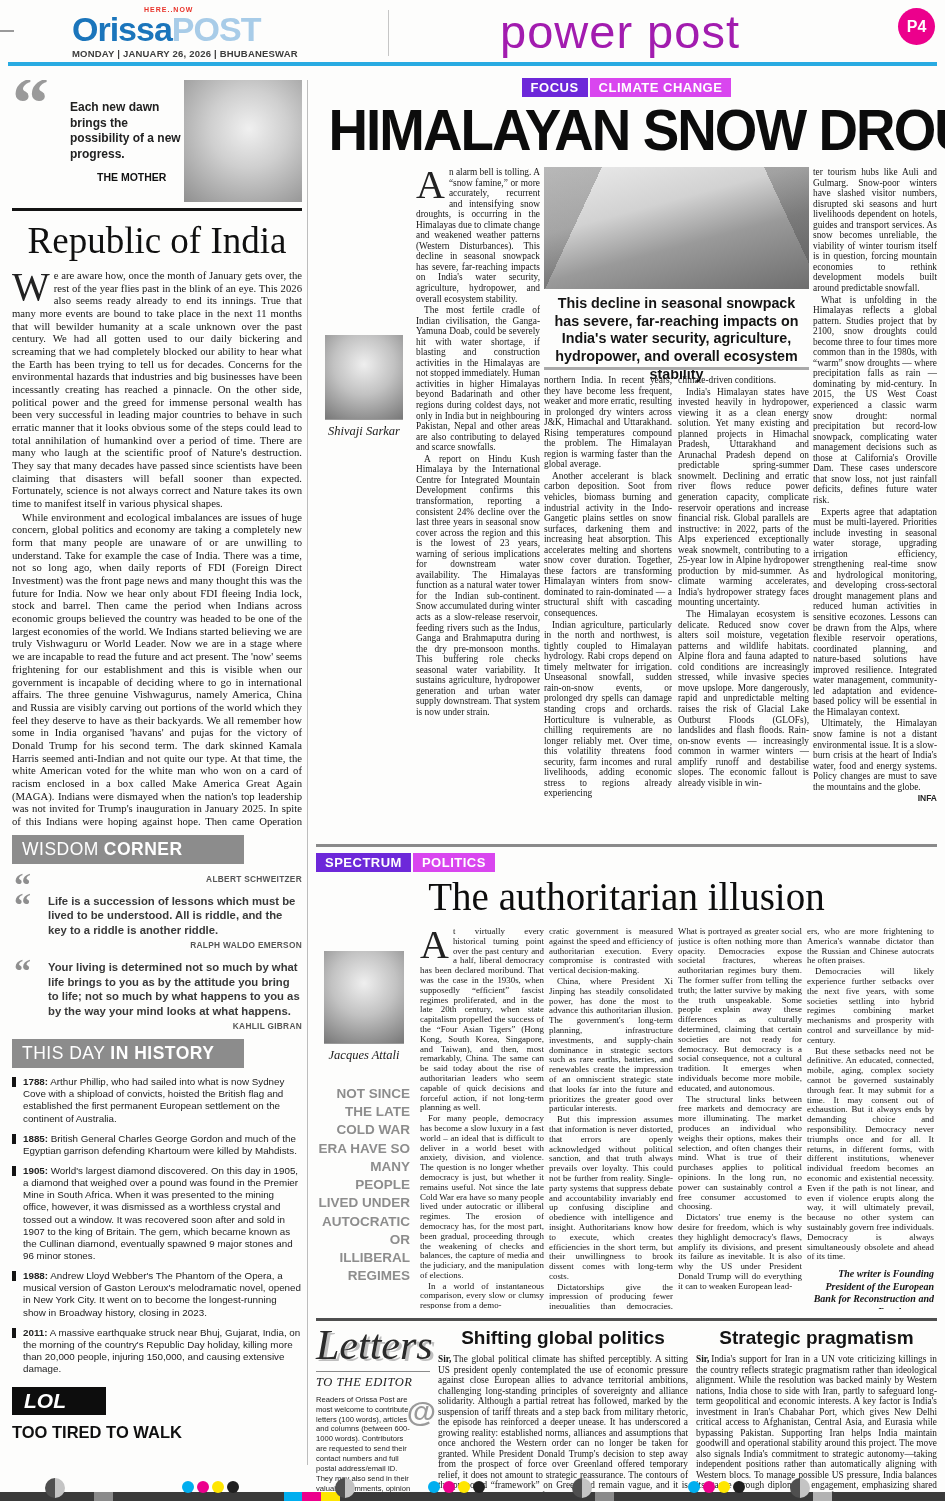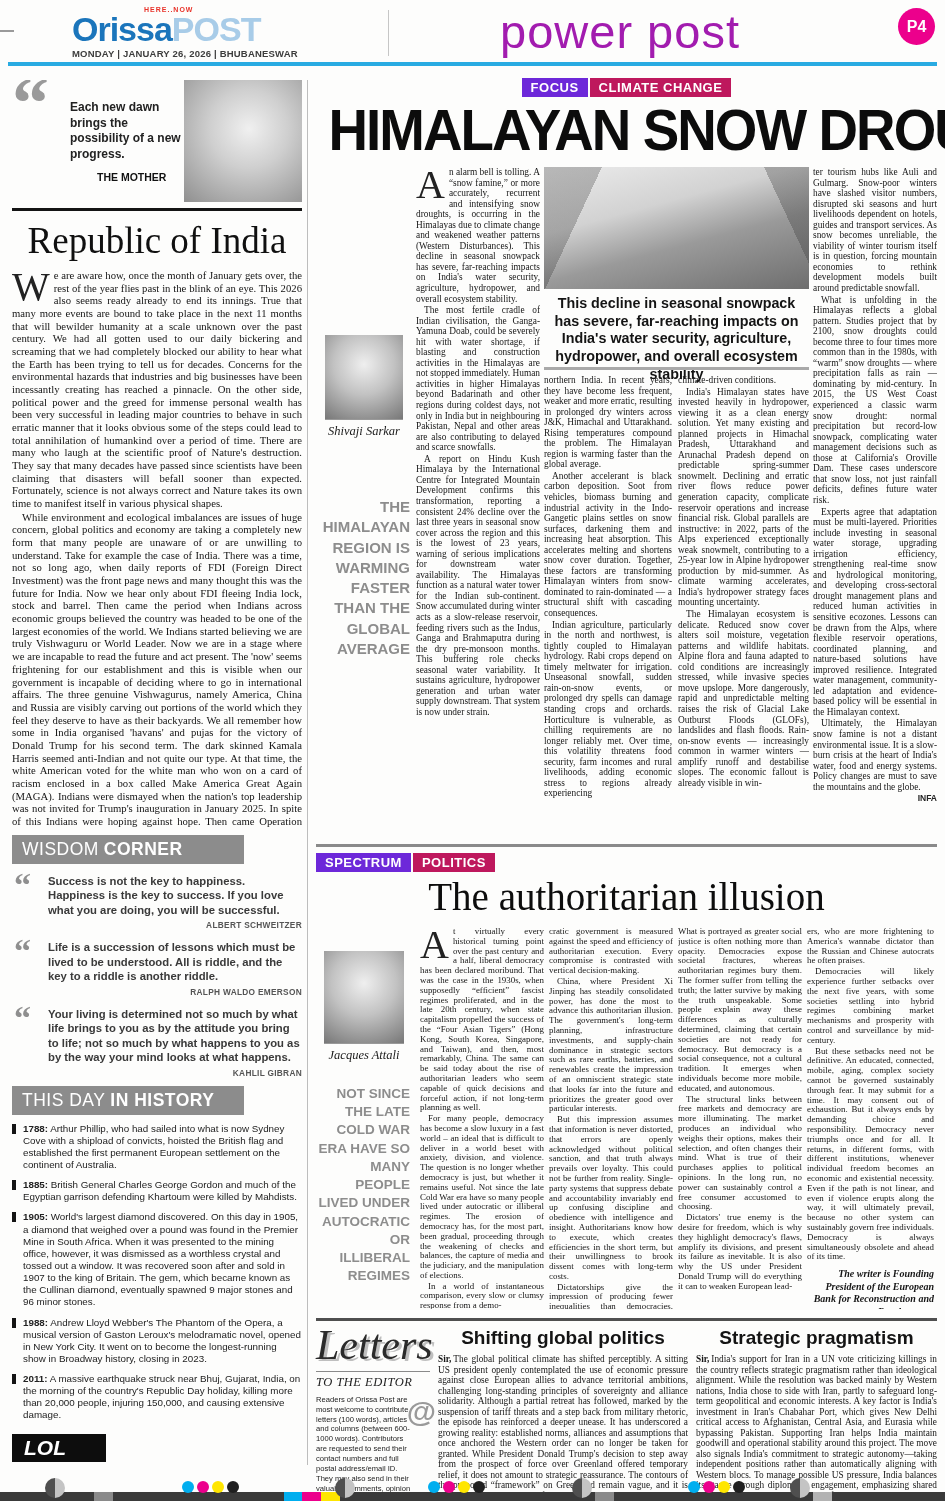--- a/index.html
+++ b/index.html
@@ -53,21 +53,21 @@
   .hist-year{font-weight:bold;}
   .lol-bar{width:70px;background:#0d0d0d;color:#fff;font-weight:bold;font-style:italic;
            font-size:21px;padding:2px 12px;margin-top:12px;}
   .joke-title{font-size:16.5px;font-weight:bold;color:#101010;margin:8px 0 4px;}
 
   
   .right-region{position:absolute;left:316px;top:78px;width:621px;}
   .tags-center{text-align:center;}
   .tag{display:inline-block;color:#fff;font-weight:bold;font-size:13px;padding:2px 9px;letter-spacing:.5px;}
   .tag-gray{background:#6d28d9;}
-  .tag-black{background:#be185d;margin-left:2px;}
+  .tag-black{background:#d946ef;margin-left:2px;}
   .focus-headline{font-size:57px;font-weight:900;letter-spacing:-2px;text-align:center;color:#0c0c0c;
                   line-height:1;margin-top:5px;transform:scaleX(.96);transform-origin:center;white-space:nowrap;}
   .article1{position:relative;height:668px;margin-top:8px;}
   .rail{position:absolute;left:0;width:96px;}
   .portrait{margin:0 auto;background:radial-gradient(circle at 50% 35%, #efefef 0%, #c2c2c2 45%, #777 100%);
             border-bottom:1px solid #999;}
   .p1{width:78px;height:84px;}
   .p2{width:80px;height:92px;}
   .byline-name{font-family:"Liberation Serif",serif;font-style:italic;font-size:12.5px;text-align:center;
                margin-top:4px;color:#1a1a1a;}
@@ -152,21 +152,20 @@
     <div class="edit-title">Republic of India</div>
     <div class="edit-body">
       <p><span class="dropcap">W</span><span>e are aware how, once the month of January gets over, the rest of the year flies past in the blink of an eye. This 2026 also seems ready already to end its innings. True that many more events are bound to take place in the next 11 months that will bewilder humanity at a scale unknown over the past century. We had all gotten used to our daily bickering and screaming that we had completely blocked our ability to hear what the Earth has been trying to tell us for decades. Concerns for the environmental hazards that industries and big businesses have been incessantly creating has reached a pinnacle. On the other side, political power and the greed for immense personal wealth has been very successful in leading major countries to behave in such erratic manner that it looks obvious some of the steps could lead to total annihilation of humankind over a period of time. There are many who laugh at the scientific proof of Nature's destruction. They say that many decades have passed since scientists have been claiming that disasters will befall sooner than expected. Fortunately, science is not always correct and Nature takes its own time to manifest itself in various physical shapes.</span></p>
       <p class="indent">While environment and ecological imbalances are issues of huge concern, global politics and economy are taking a completely new form that many people are unaware of or are unwilling to understand. Take for example the case of India. There was a time, not so long ago, when daily reports of FDI (Foreign Direct Investment) was the front page news and many thought this was the future for India. Now we hear only about FDI fleeing India lock, stock and barrel. Then came the period when Indians across economic groups believed the country was headed to be one of the largest economies of the world. We Indians started believing we are truly Vishwaguru or World Leader. Now we are in a stage where we are incapable to read the future and act present. The 'now' seems frightening for our establishment and this is visible when our government is incapable of deciding where to go in international affairs. The three genuine Vishwagurus, namely America, China and Russia are visibly carving out portions of the world which they feel they deserve to have as their backyards. We all remember how some in India organised 'havans' and pujas for the victory of Donald Trump for his second term. The dark skinned Kamala Harris seemed anti-Indian and not quite our type. At that time, the white American voted for the white man who won on a card of racism enclosed in a box called Make America Great Again (MAGA). Indians were dismayed when the nation's top leadership was not invited for Trump's inauguration in January 2025. In spite of this Indians were hoping against hope. Then came Operation Sindoor and the ensuing fiasco. Trump claimed to have ended that skirmish over and over again. He was desperate for both India and Pakistan to accept his role. Initially Pakistan kept quiet but later Mian Muhammad Shehbaz Sharif accepted Trump's claim while India kept on refuting POTUS's claims and is now seemingly dumbstruck. Foreign relations create the guidelines for foreign policy. India was at a stage where everyone wanted to befriend it simply because it was a massive market. Today the consumables have changed primarily due to artificial intelligence (AI). When the product changes character, the producer is bound to look at different consumers. AI is no more a joke. It is no more a topic of discussion whether AI can write with its left hand or with its right hand. In current times, India seems to be in a limbo and it could be getting pushed back in time. The rest of the world could pass us by if our leadership proves itself incapable to change to a more humble and practical narrative.</p>
 
     </div>
 
     <div class="section-bar"><span class="light">WISDOM</span> <span class="bold">CORNER</span></div>
     <div class="wisdom-quote">
       <div class="wq-mark">“</div>
-      <div class="wq-text">Success is not the key to happiness. Happiness is the key to success. If you love what you are doing, you will be successful.</div>
       <div class="wq-author">ALBERT SCHWEITZER</div>
     </div>
     <div class="wisdom-quote">
       <div class="wq-mark">“</div>
       <div class="wq-text">Life is a succession of lessons which must be lived to be understood. All is riddle, and the key to a riddle is another riddle.</div>
       <div class="wq-author">RALPH WALDO EMERSON</div>
     </div>
     <div class="wisdom-quote">
       <div class="wq-mark">“</div>
       <div class="wq-text">Your living is determined not so much by what life brings to you as by the attitude you bring to life; not so much by what happens to you as by the way your mind looks at what happens.</div>
@@ -189,21 +188,20 @@
 
     <div class="tags-center">
       <span class="tag tag-gray">FOCUS</span><span class="tag tag-black">CLIMATE CHANGE</span>
     </div>
     <div class="focus-headline">HIMALAYAN SNOW DROUGHT</div>
 
     <div class="article1">
       <div class="rail" style="top:168px;">
         <div class="portrait p1"></div>
         <div class="byline-name">Shivaji Sarkar</div>
-        <div class="pullquote pq1">THE HIMALAYAN REGION IS WARMING FASTER THAN THE GLOBAL AVERAGE</div>
       </div>
       <div class="news-col a1" style="left:100px;top:0;width:124px;height:666px;">
         <p><span class="dropcap">A</span><span>n alarm bell is tolling. A “snow famine,” or more accurately, recurrent and intensifying snow droughts, is occurring in the Himalayas due to climate change and weakened weather patterns (Western Disturbances). This decline in seasonal snowpack has severe, far-reaching impacts on India's water security, agriculture, hydropower, and overall ecosystem stability.</span></p>
         <p class="indent">The most fertile cradle of Indian civilisation, the Ganga-Yamuna Doab, could be severely hit with water shortage, if blasting and construction activities in the Himalayas are not stopped immediately. Human activities in higher Himalayas beyond Badarinath and other regions during coldest days, not only in India but in neighbouring Pakistan, Nepal and other areas are also contributing to delayed and scarce snowfalls.</p>
         <p class="indent">A report on Hindu Kush Himalaya by the International Centre for Integrated Mountain Development confirms this transformation, reporting a consistent 24% decline over the last three years in seasonal snow cover across the region and this is the lowest of 23 years, warning of serious implications for downstream water availability. The Himalayas function as a natural water tower for the Indian sub-continent. Snow accumulated during winter acts as a slow-release reservoir, feeding rivers such as the Indus, Ganga and Brahmaputra during the dry pre-monsoon months. This buffering role checks seasonal water variability. It sustains agriculture, hydropower generation and urban water supply downstream. That system is now under strain.</p>
       </div>
       <div class="himal-photo"></div>
       <div class="himal-caption">This decline in seasonal snowpack has severe, far-reaching impacts on India's water security, agriculture, hydropower, and overall ecosystem stability</div>
       <div class="caption-rule"></div>
       <div class="news-col a1" style="left:228px;top:208px;width:128px;height:458px;">

